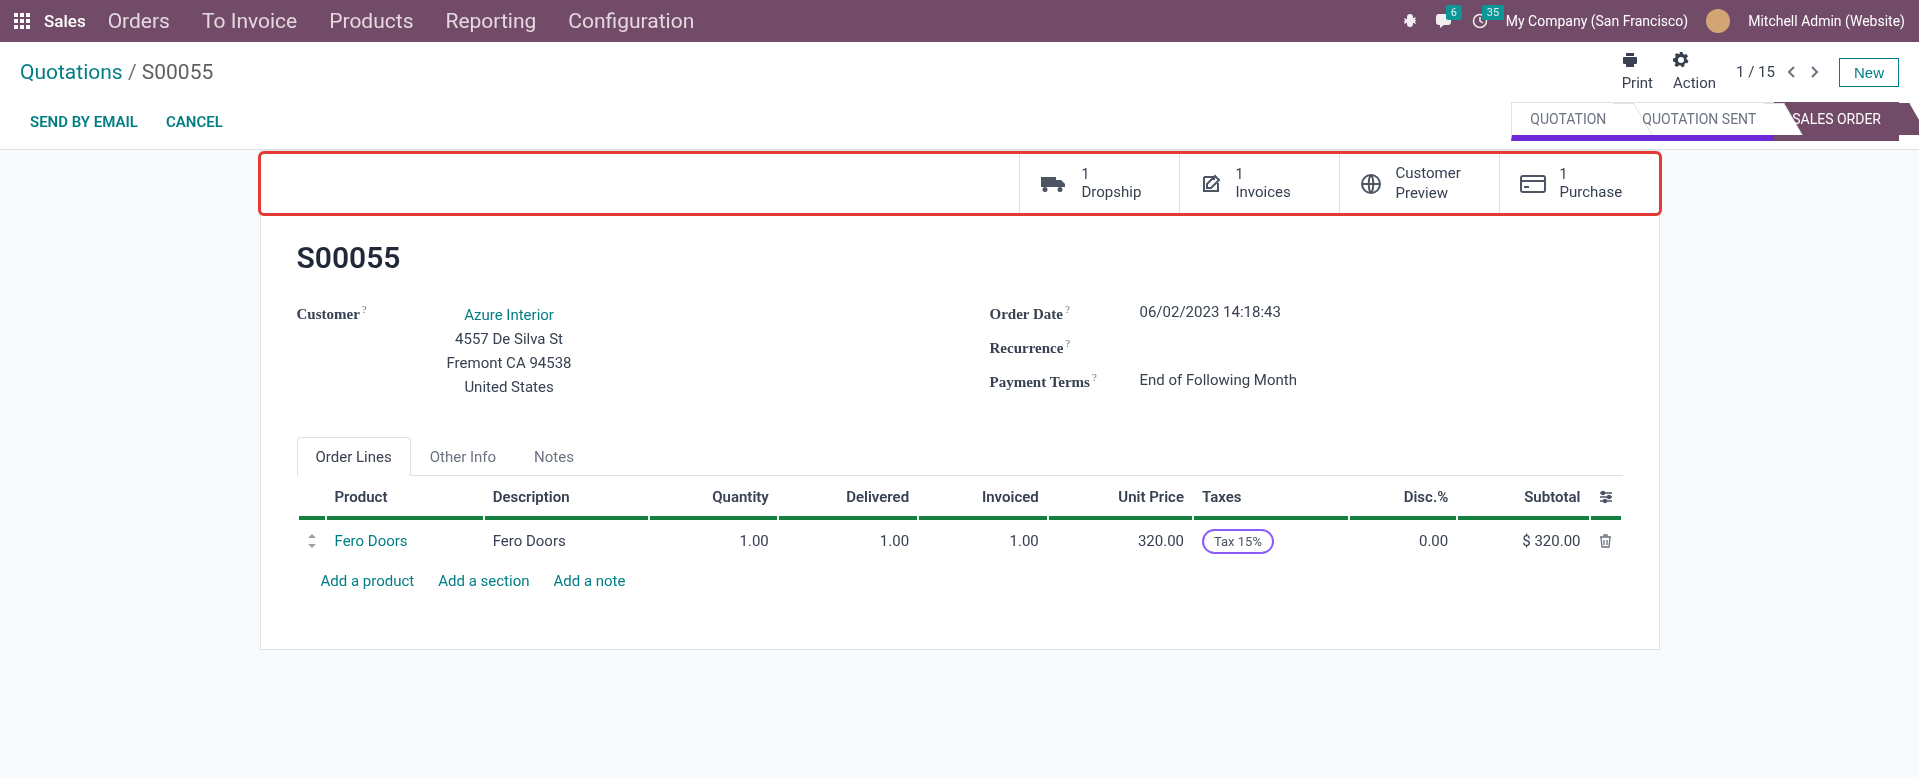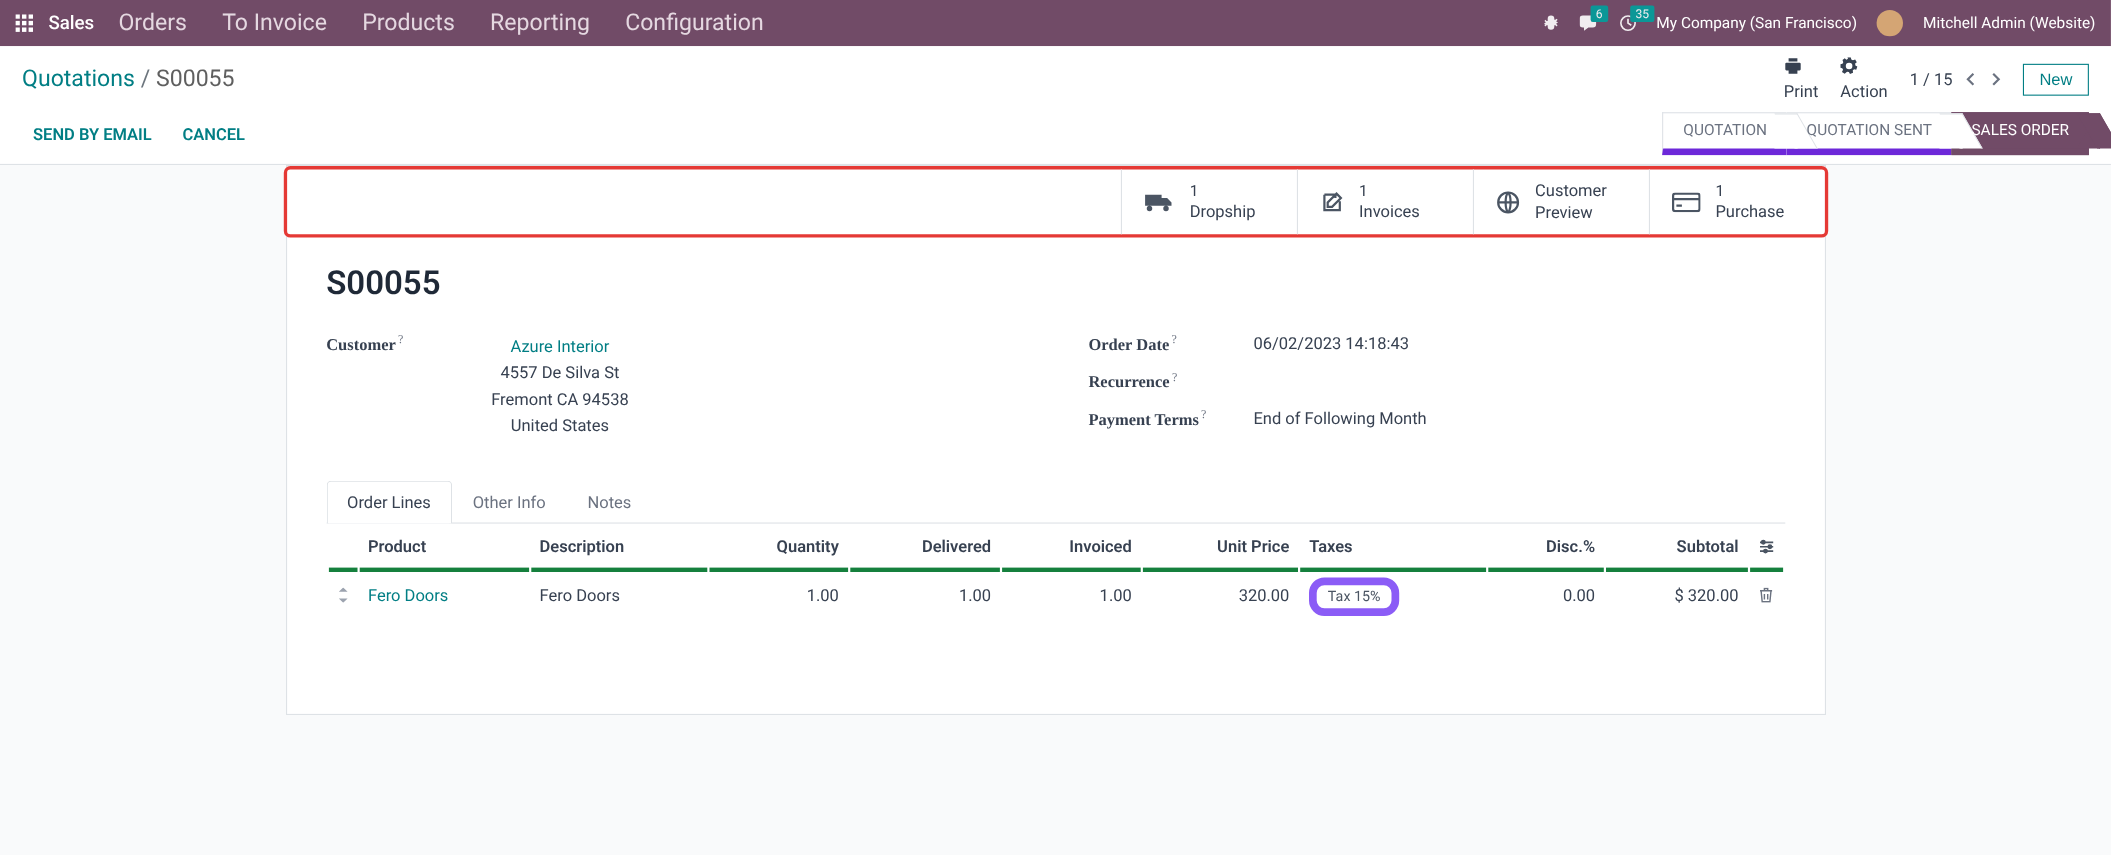--- a/index.html
+++ b/index.html
@@ -62,21 +62,21 @@
 
 .tabs { display: flex; border-bottom: 1px solid #dee2e6; margin-top: 12px; }
 .tab { padding: 10px 18px; cursor: pointer; color: #6b7280; font-size: 15px; border: 1px solid transparent; border-bottom: none; margin-bottom: -1px; }
 .tab.active { color: #374151; border-color: #dee2e6; background: #fff; border-radius: 4px 4px 0 0; }
 
 .order-table { width: 100%; margin-top: 0; }
 .order-table th { text-align: left; padding: 10px 8px; font-weight: 600; color: #374151; font-size: 15px; border-bottom: 4px solid #15803d; }
 .order-table th.num, .order-table td.num { text-align: right; }
 .order-table td { padding: 10px 8px; font-size: 15px; color: #374151; }
 .order-table .prod-link { color: #017e84; cursor: pointer; }
-.tax-badge { border: 7px solid #8b5cf6; border-radius: 14px; padding: 3px 10px; font-size: 13px; color: #4b5563; }
+.tax-badge { border: 2px solid #8b5cf6; border-radius: 14px; padding: 3px 10px; font-size: 13px; color: #4b5563; }
 .handle { color: #9ca3af; cursor: grab; }
 .trash { color: #6b7280; cursor: pointer; }
 
 .add-links { display: flex; gap: 24px; padding: 10px 24px; }
 .add-link { color: #017e84; cursor: pointer; font-size: 15px; }
 
 svg { display: block; }
 </style>
 </head>
 <body>
@@ -307,16 +307,21 @@
             <td class="num">$ 320.00</td>
             <td class="trash">
               <svg width="13" height="14" viewBox="0 0 13 14" fill="none" stroke="#6b7280" stroke-width="1.3">
                   <path d="M1 3h11M5 3V1h3v2M2 3l1 10h7l1-10M5 6v5M8 6v5"></path>
                 </svg>
             </td>
           </tr>
         </tbody>
       </table>
 
+      <div class="add-links">
+        <span class="add-link">Add a product</span>
+        <span class="add-link">Add a section</span>
+        <span class="add-link">Add a note</span>
+      </div>
 
     </div>
   </div>
 </div>
 
 </body></html>

